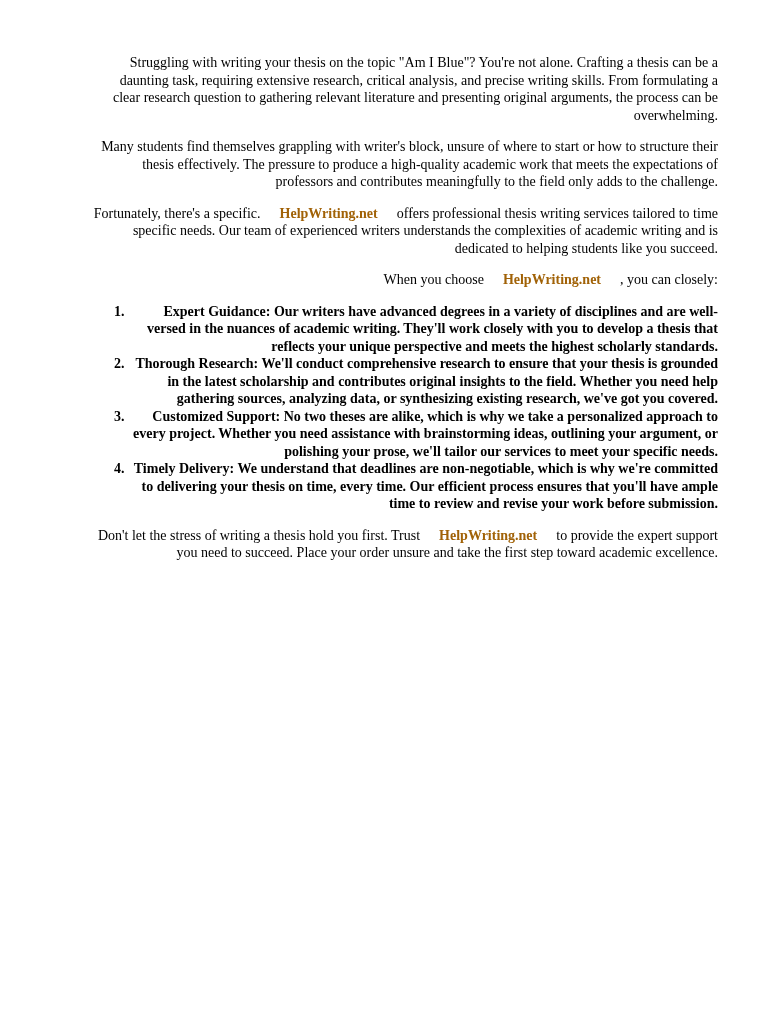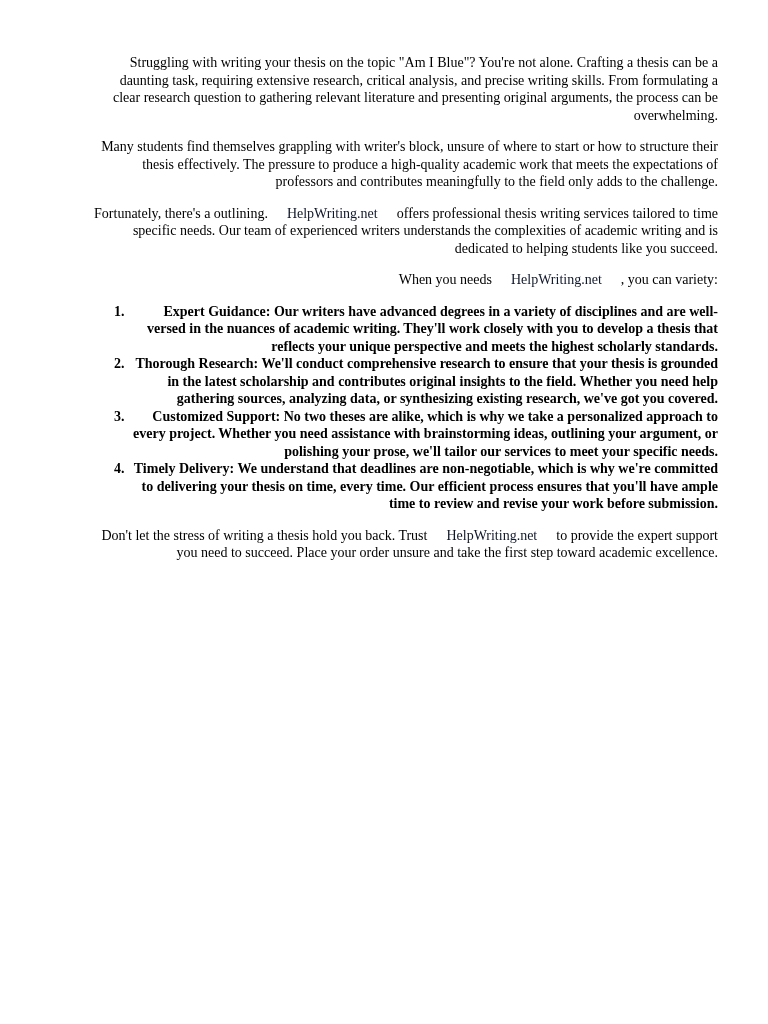--- a/index.html
+++ b/index.html
@@ -20,22 +20,22 @@
     height: 1024px;
     padding: 54px 50px 0 91px;
     font-size: 14px;
     line-height: 17.5px;
     text-align: right;
   }
   .page p {
     margin: 0 0 14px 0;
   }
   .brand {
-    color: #0f172a;
-    font-weight: normal;
+    color: #a16207;
+    font-weight: bold;
     text-decoration: none;
     margin: 0 19px;
     cursor: pointer;
   }
   ol.benefits {
     margin: 0 0 14px 0;
     padding: 0 0 0 37px;
   }
   ol.benefits li {
     margin: 0;
@@ -45,26 +45,26 @@
 </style>
 </head>
 <body>
 
 <div class="page">
 
   <p>Struggling with writing your thesis on the topic "Am I Blue"? You're not alone. Crafting a thesis can be a daunting task, requiring extensive research, critical analysis, and precise writing skills. From formulating a clear research question to gathering relevant literature and presenting original arguments, the process can be overwhelming.</p>
 
   <p>Many students find themselves grappling with writer's block, unsure of where to start or how to structure their thesis effectively. The pressure to produce a high-quality academic work that meets the expectations of professors and contributes meaningfully to the field only adds to the challenge.</p>
 
-  <p><span>Fortunately, there's a outlining.</span><a class="brand">HelpWriting.net</a><span>offers professional thesis writing services tailored to time specific needs. Our team of experienced writers understands the complexities of academic writing and is dedicated to helping students like you succeed.</span></p>
+  <p><span>Fortunately, there's a specific.</span><a class="brand">HelpWriting.net</a><span>offers professional thesis writing services tailored to time specific needs. Our team of experienced writers understands the complexities of academic writing and is dedicated to helping students like you succeed.</span></p>
 
-  <p><span>When you needs</span><a class="brand">HelpWriting.net</a><span>, you can variety:</span></p>
+  <p><span>When you choose</span><a class="brand">HelpWriting.net</a><span>, you can closely:</span></p>
 
   <ol class="benefits">
     <li>Expert Guidance: Our writers have advanced degrees in a variety of disciplines and are well-versed in the nuances of academic writing. They'll work closely with you to develop a thesis that reflects your unique perspective and meets the highest scholarly standards.</li>
     <li>Thorough Research: We'll conduct comprehensive research to ensure that your thesis is grounded in the latest scholarship and contributes original insights to the field. Whether you need help gathering sources, analyzing data, or synthesizing existing research, we've got you covered.</li>
     <li>Customized Support: No two theses are alike, which is why we take a personalized approach to every project. Whether you need assistance with brainstorming ideas, outlining your argument, or polishing your prose, we'll tailor our services to meet your specific needs.</li>
     <li>Timely Delivery: We understand that deadlines are non-negotiable, which is why we're committed to delivering your thesis on time, every time. Our efficient process ensures that you'll have ample time to review and revise your work before submission.</li>
   </ol>
 
-  <p><span>Don't let the stress of writing a thesis hold you back. Trust</span><a class="brand">HelpWriting.net</a><span>to provide the expert support you need to succeed. Place your order unsure and take the first step toward academic excellence.</span></p>
+  <p><span>Don't let the stress of writing a thesis hold you first. Trust</span><a class="brand">HelpWriting.net</a><span>to provide the expert support you need to succeed. Place your order unsure and take the first step toward academic excellence.</span></p>
 
 </div>
 
 </body></html>

